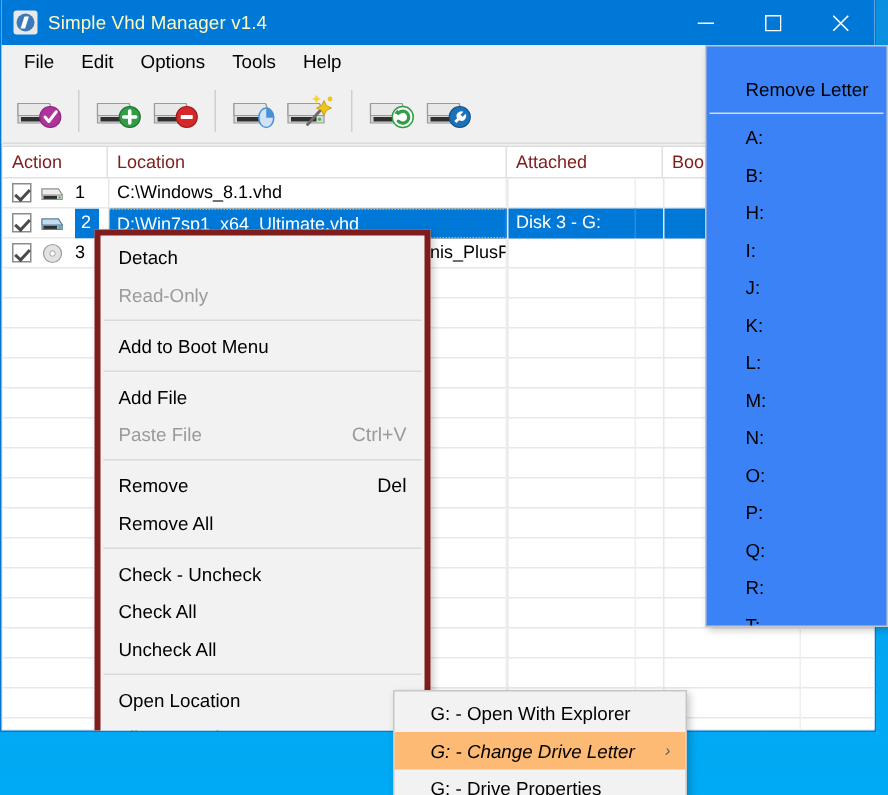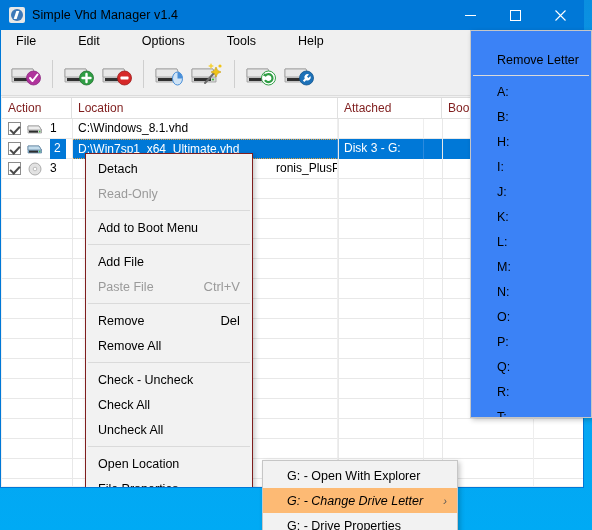--- a/index.html
+++ b/index.html
@@ -51,21 +51,21 @@
   }
   #app-icon::after {
     content: "";
     position: absolute;
     left: 6px; top: 4px;
     width: 3px; height: 8px;
     background: #fff;
     transform: skewX(-18deg);
   }
   #title-text {
-    color: #000000;
+    color: #fef9c3;
     font-size: 12.5px;
     letter-spacing: 0.1px;
     white-space: nowrap;
   }
   .winbtn {
     position: absolute;
     top: 0;
     width: 45px; height: 30px;
     display: flex;
     align-items: center;
@@ -77,21 +77,20 @@
   .winbtn svg { display: block; }
 
   
   #menubar {
     height: 22px;
     background: #f0f0f0;
     display: flex;
     align-items: center;
     padding-left: 6px;
     border-bottom: 1px solid #f0f0f0;
-    gap: 24px;
   }
   .menu-item {
     font-size: 12.5px;
     color: #000;
     padding: 2px 9px;
     white-space: nowrap;
   }
 
   
   #toolbar {
@@ -203,27 +202,26 @@
     position: absolute;
     top: 0; bottom: 0;
     width: 1px;
     background: #e8e8e8;
   }
 
   
   #ctxmenu {
     position: absolute;
     left: 62px; top: 153px;
-    width: 168px;
+    width: 224px;
     background: #f2f2f2;
-    border: 1px solid #7f1d1d;
+    border: 4px solid #7f1d1d;
     box-shadow: 2px 2px 5px rgba(0,0,0,0.22);
     padding: 2px 0;
     z-index: 40;
-    margin-left: 22px;
   }
   .ci {
     height: 25px;
     display: flex;
     align-items: center;
     font-size: 12.5px;
     color: #000;
     padding-left: 12px;
     position: relative;
   }

